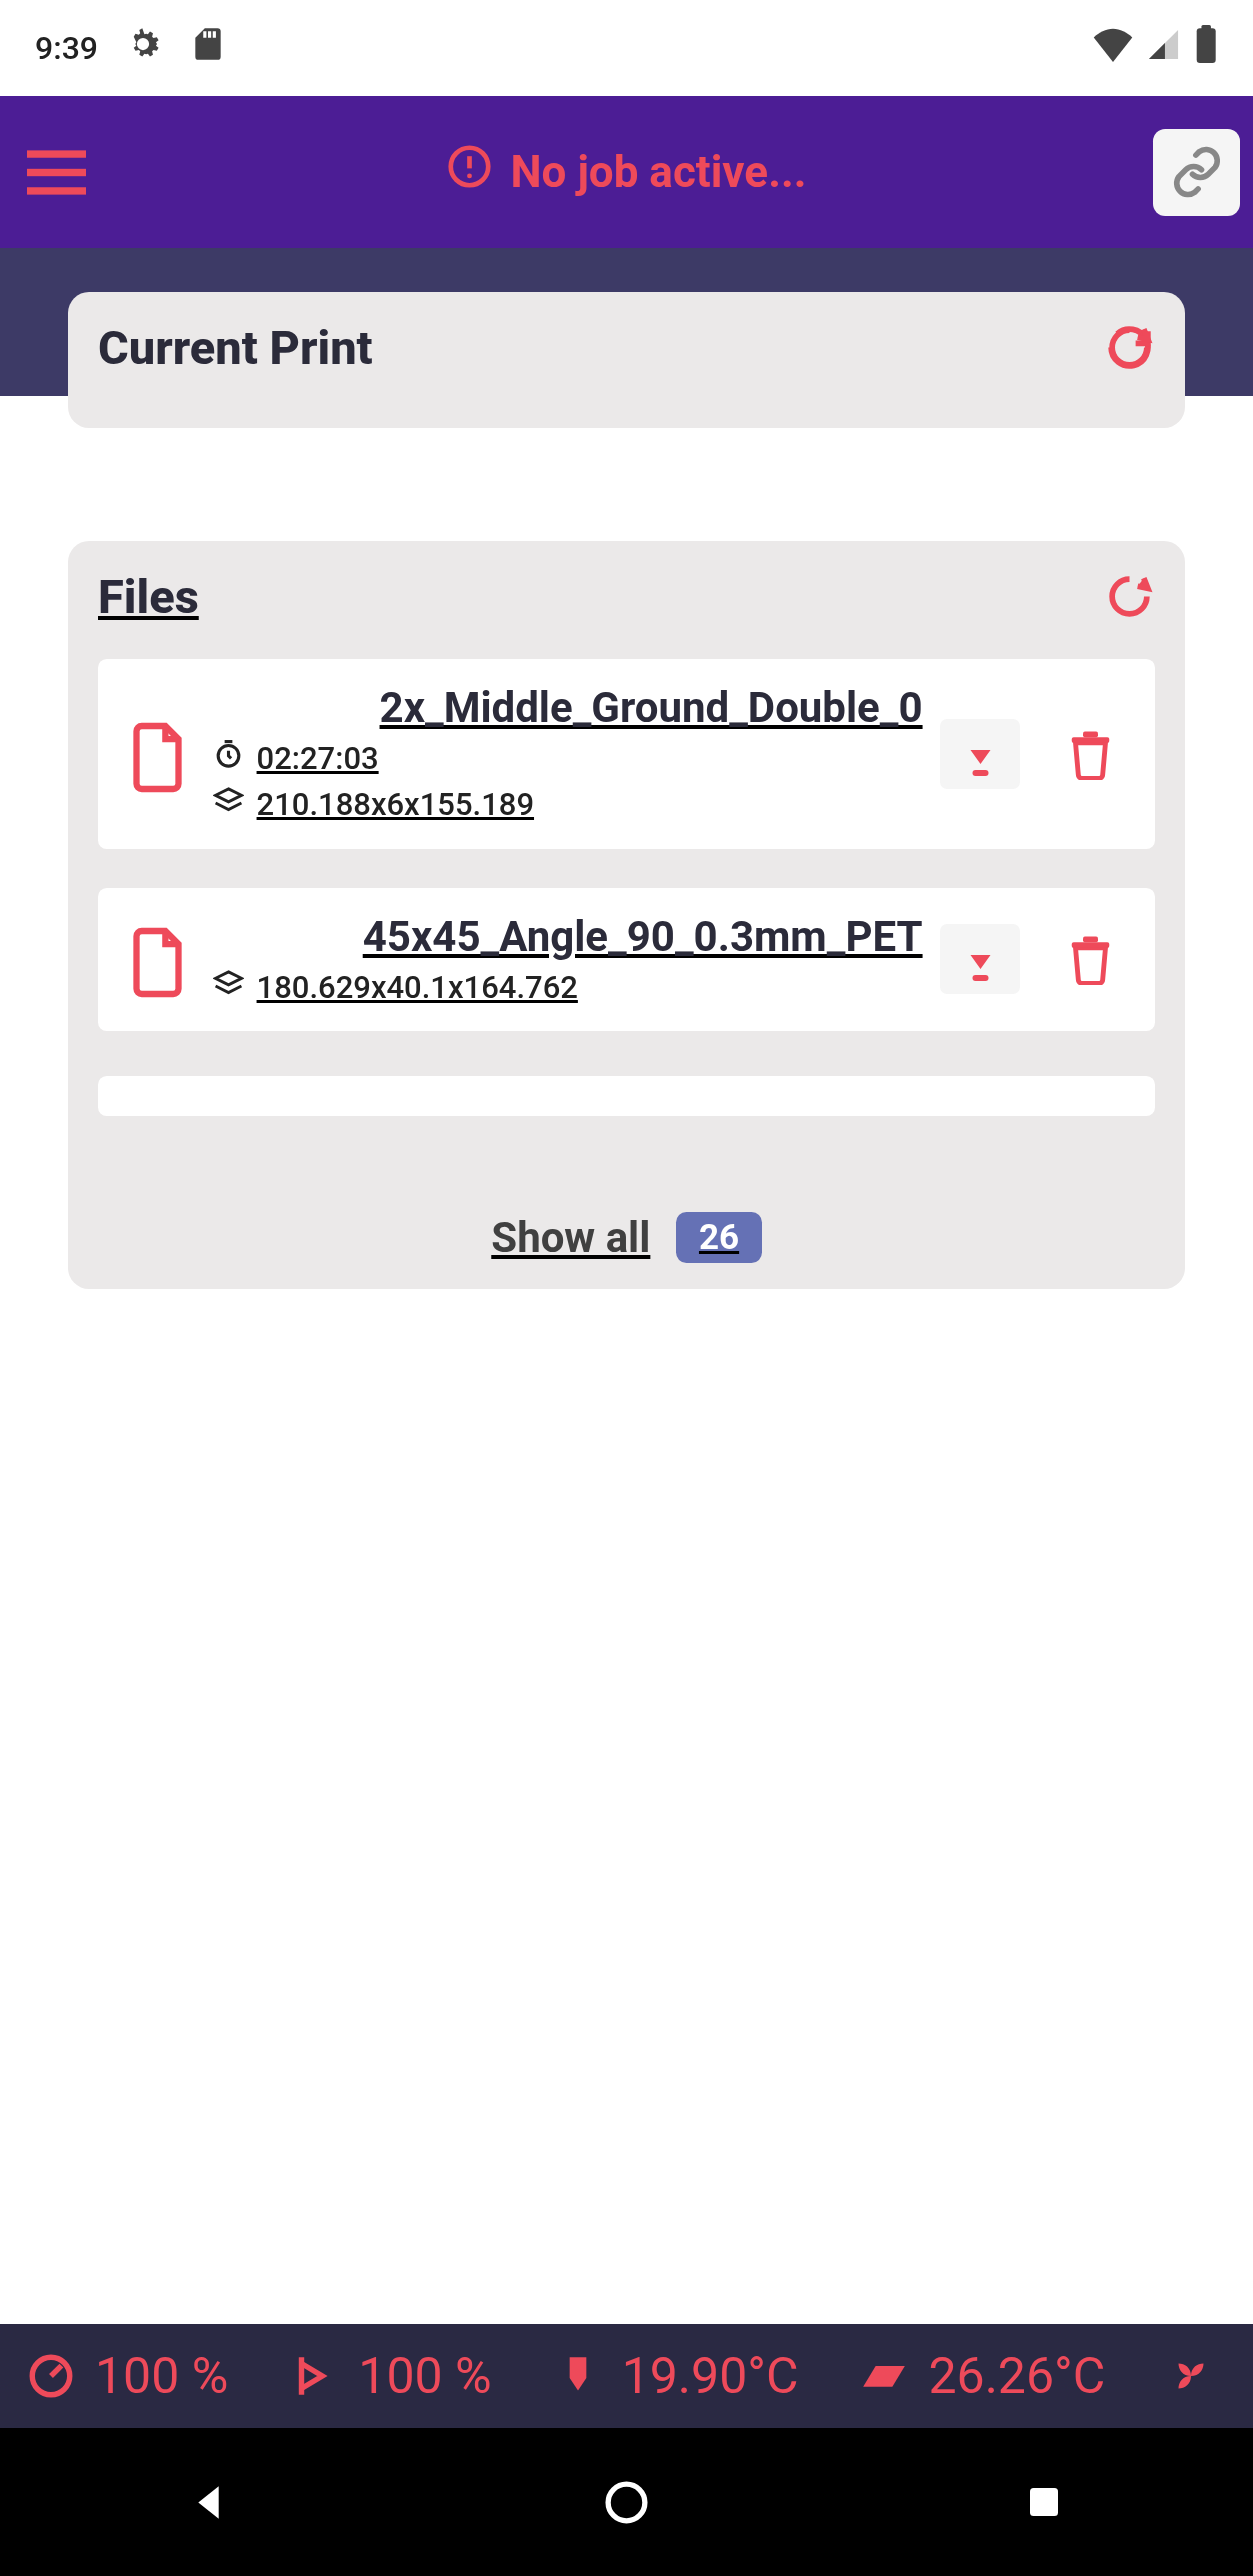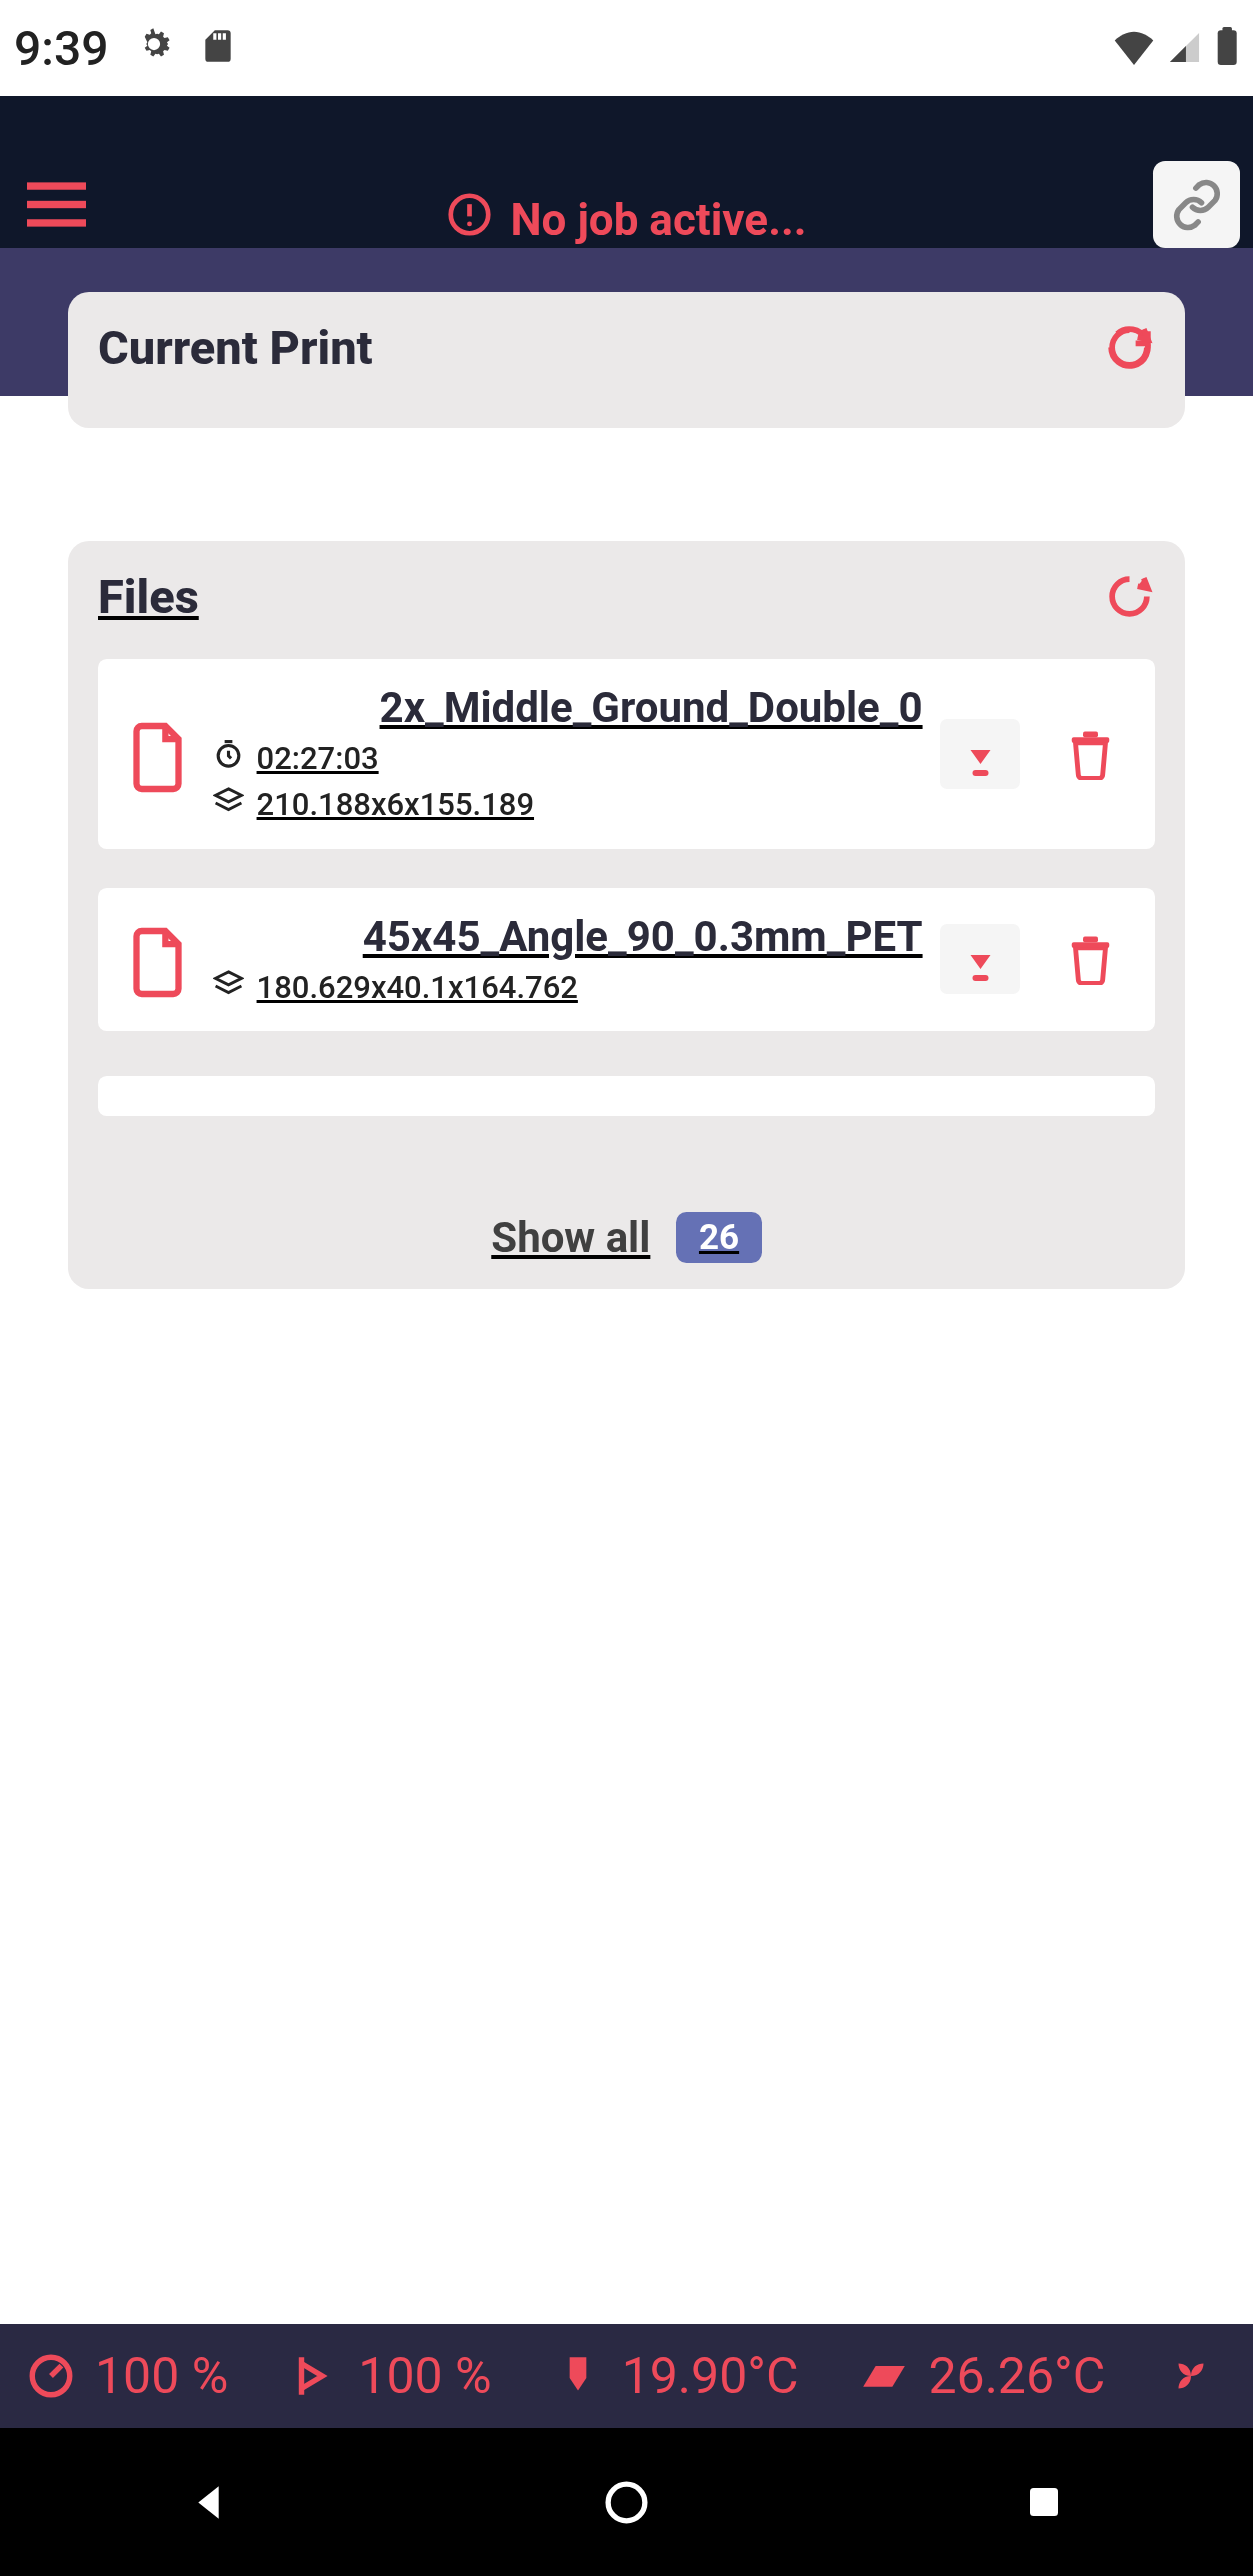--- a/index.html
+++ b/index.html
@@ -6,34 +6,34 @@
   html, body { width: 1253px; height: 2576px; overflow: hidden; font-family: -apple-system, BlinkMacSystemFont, "Segoe UI", Roboto, sans-serif; }
   body { background: #ffffff; display: flex; flex-direction: column; }
 
   
   .status-bar {
     height: 96px;
     background: #ffffff;
     display: flex;
     align-items: center;
     justify-content: space-between;
-    padding: 0 14px;
-    font-size: 48px;
+    padding: 0 35px;
+    font-size: 32px;
     font-weight: 500;
     color: #222;
   }
   .status-left { display: flex; align-items: center; gap: 24.4px; }
   .status-right { display: flex; align-items: center; gap: 12.2px; }
 
   
   .app-bar {
     height: 152px;
-    background: #0f172a;
+    background: #4c1d95;
     display: flex;
-    align-items: flex-end;
+    align-items: center;
     padding: 0 13px;
     gap: 17.4px;
   }
   .menu-btn { width: 87px; height: 87px; display:flex; align-items:center; justify-content:center; }
   .app-title-wrap {
     flex: 1;
     display: flex;
     align-items: center;
     justify-content: center;
     gap: 19px;

